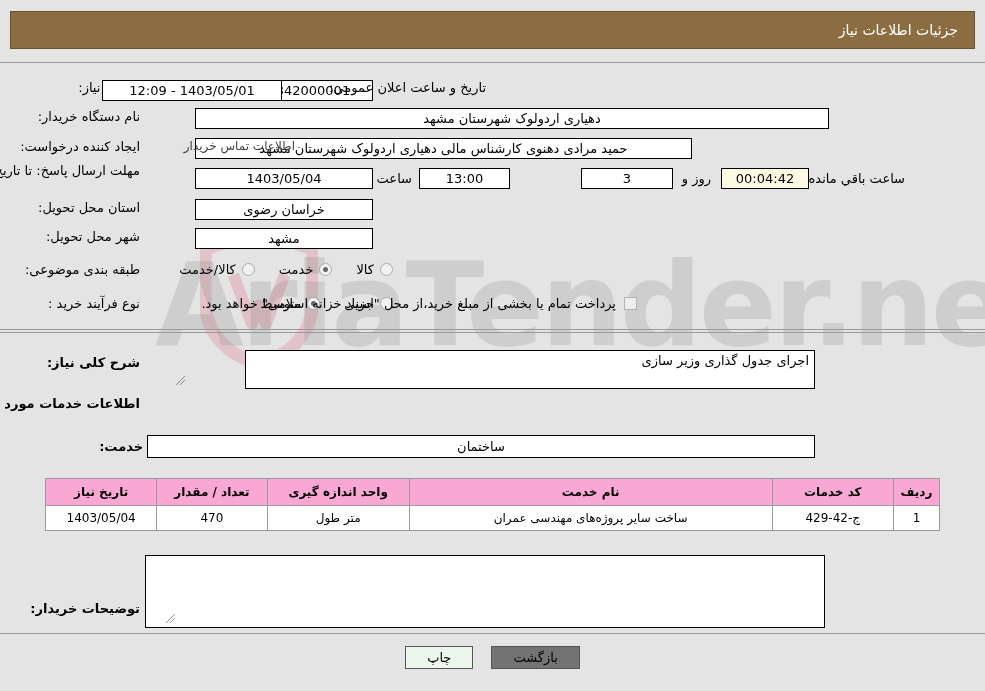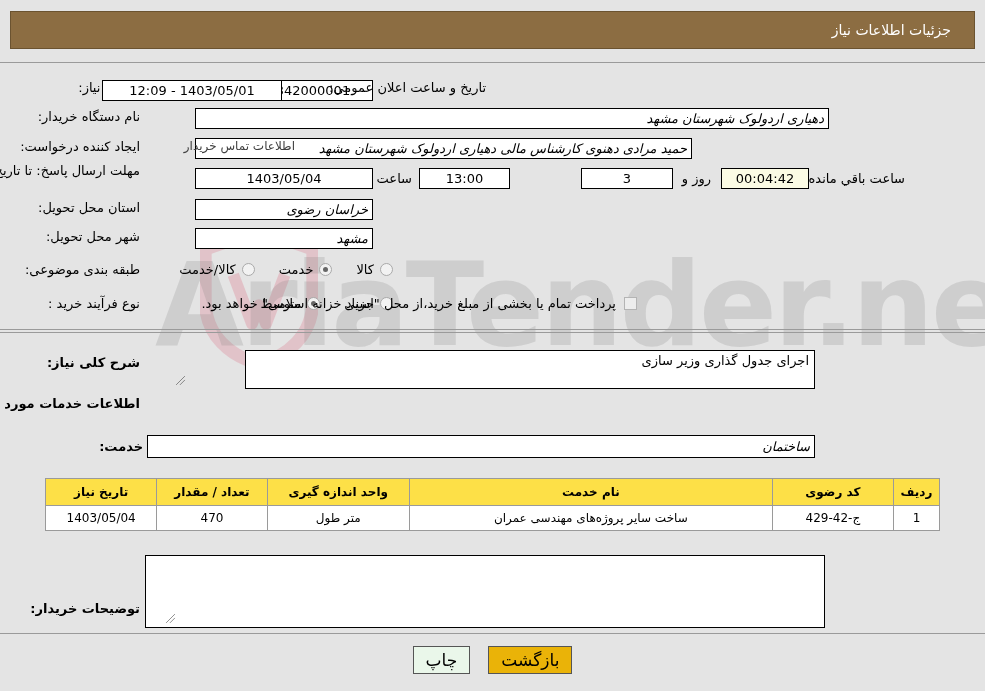--- a/index.html
+++ b/index.html
@@ -52,21 +52,21 @@
     border: 1px solid #6b5330;
     box-sizing: border-box;
     display: flex;
     align-items: center;
     justify-content: flex-start;
     z-index: 3;
   }
   .titlebar .ttl {
     color: #ffffff;
     font-size: 14px;
-    padding-right: 23px;
+    padding-right: 16px;
   }
 
   
   .panel {
     position: absolute;
     box-sizing: border-box;
     background: transparent;
     border-top: 1px solid #9a9a9a;
     border-bottom: 1px solid #9a9a9a;
     z-index: 2;
@@ -95,21 +95,21 @@
     height: 21px;
     line-height: 19px;
     font-size: 13px;
     padding: 0 4px;
     color: #000;
     overflow: hidden;
     white-space: nowrap;
     display: block;
   }
   .fld.center { text-align: center; }
-  .fld.right  { text-align: right; font-style: italic; }
+  .fld.right  { text-align: center; }
   .fld.yellow { background: #fbfbe4; text-align: center; }
 
   .link {
     color: #404040;
     font-size: 12px;
     white-space: nowrap;
     cursor: pointer;
   }
 
   
@@ -159,21 +159,21 @@
 
   
   table.grid {
     position: absolute;
     border-collapse: collapse;
     z-index: 4;
     background: #fff;
     font-size: 12px;
   }
   table.grid th {
-    background: #fde047;
+    background: #f9a8d4;
     border: 1px solid #9a9a9a;
     font-weight: bold;
     font-size: 12px;
     padding: 6px 4px;
     color: #000;
     text-align: center;
     white-space: nowrap;
   }
   table.grid td {
     background: #ffffff;
@@ -190,28 +190,28 @@
     position: absolute;
     left: 0; top: 646px;
     width: 985px;
     display: flex;
     justify-content: center;
     gap: 18px;
     z-index: 5;
   }
   .btn {
     border: 1px solid #555;
-    font-size: 17px;
-    padding: 3px 12px;
+    font-size: 13px;
+    padding: 3px 21px;
     cursor: pointer;
     color: #000;
     box-sizing: border-box;
   }
   .btn-print  { background: #eaf7ea; }
-  .btn-back   { background: #eab308; }
+  .btn-back   { background: #737373; }
 </style>
 </head>
 <body>
 
 <div id="watermark">
   <svg class="wm-shield" viewBox="0 0 100 118">
     <path d="M50 2 L96 18 L96 62 C96 92 74 110 50 116 C26 110 4 92 4 62 L4 18 Z" fill="none" stroke="rgba(220,120,140,0.30)" stroke-width="11"></path>
     <path d="M28 40 L44 82 L50 66 L56 82 L72 40" fill="none" stroke="rgba(220,120,140,0.32)" stroke-width="10" stroke-linejoin="round"></path>
   </svg>
   <div class="wm-text">AriaTender.net</div>
@@ -324,21 +324,21 @@
 
 <div class="row" style="right:806px; top:439px;">
   <span class="lbl lbl-b">گروه خدمت:</span>
 </div>
 <div class="fld right" style="position:absolute; right:170px; top:435px; width:668px; height:23px; line-height:21px; z-index:4;">ساختمان</div>
 
 <table class="grid" style="right:45px; top:478px; width:895px;">
   <thead>
     <tr>
       <th style="width:38px;">ردیف</th>
-      <th style="width:122px;">کد رضوی</th>
+      <th style="width:122px;">کد خدمات</th>
       <th style="width:382px;">نام خدمت</th>
       <th style="width:139px;">واحد اندازه گیری</th>
       <th style="width:106px;">تعداد / مقدار</th>
       <th style="width:108px;">تاریخ نیاز</th>
     </tr>
   </thead>
   <tbody>
     <tr>
       <td>1</td>
       <td>ج-42-429</td>

